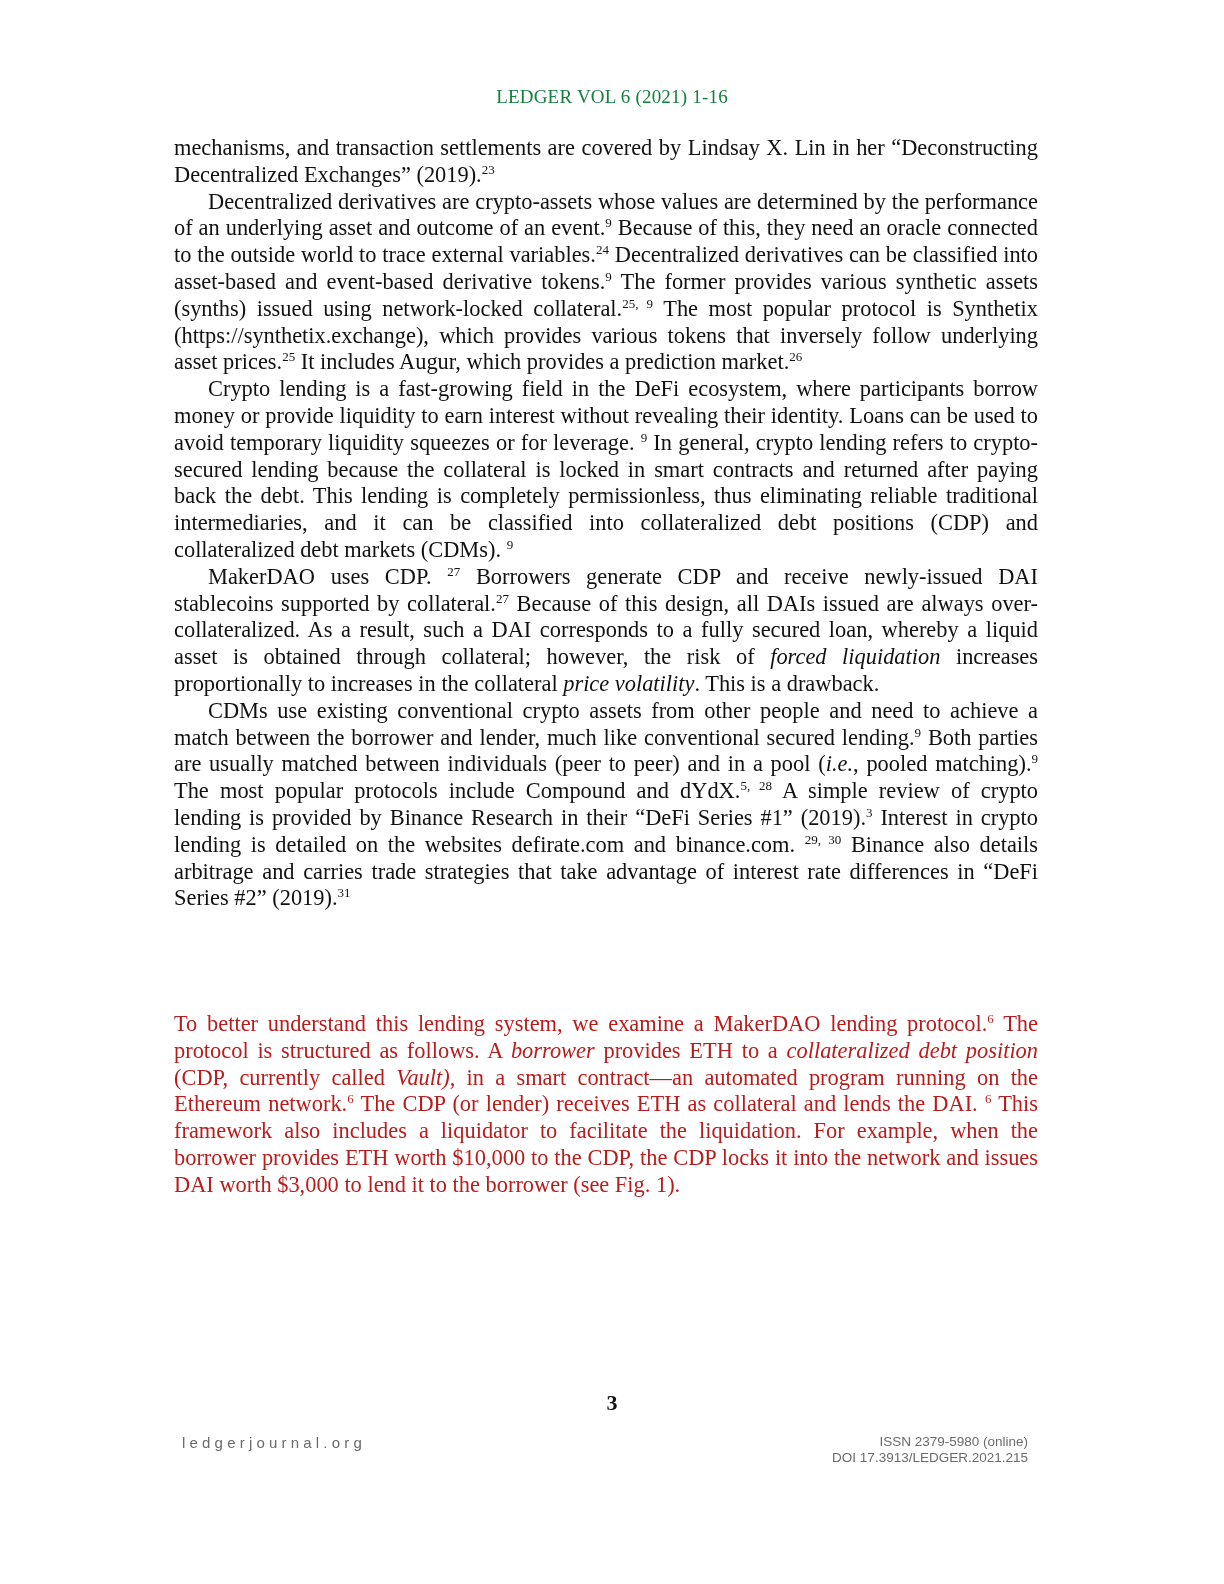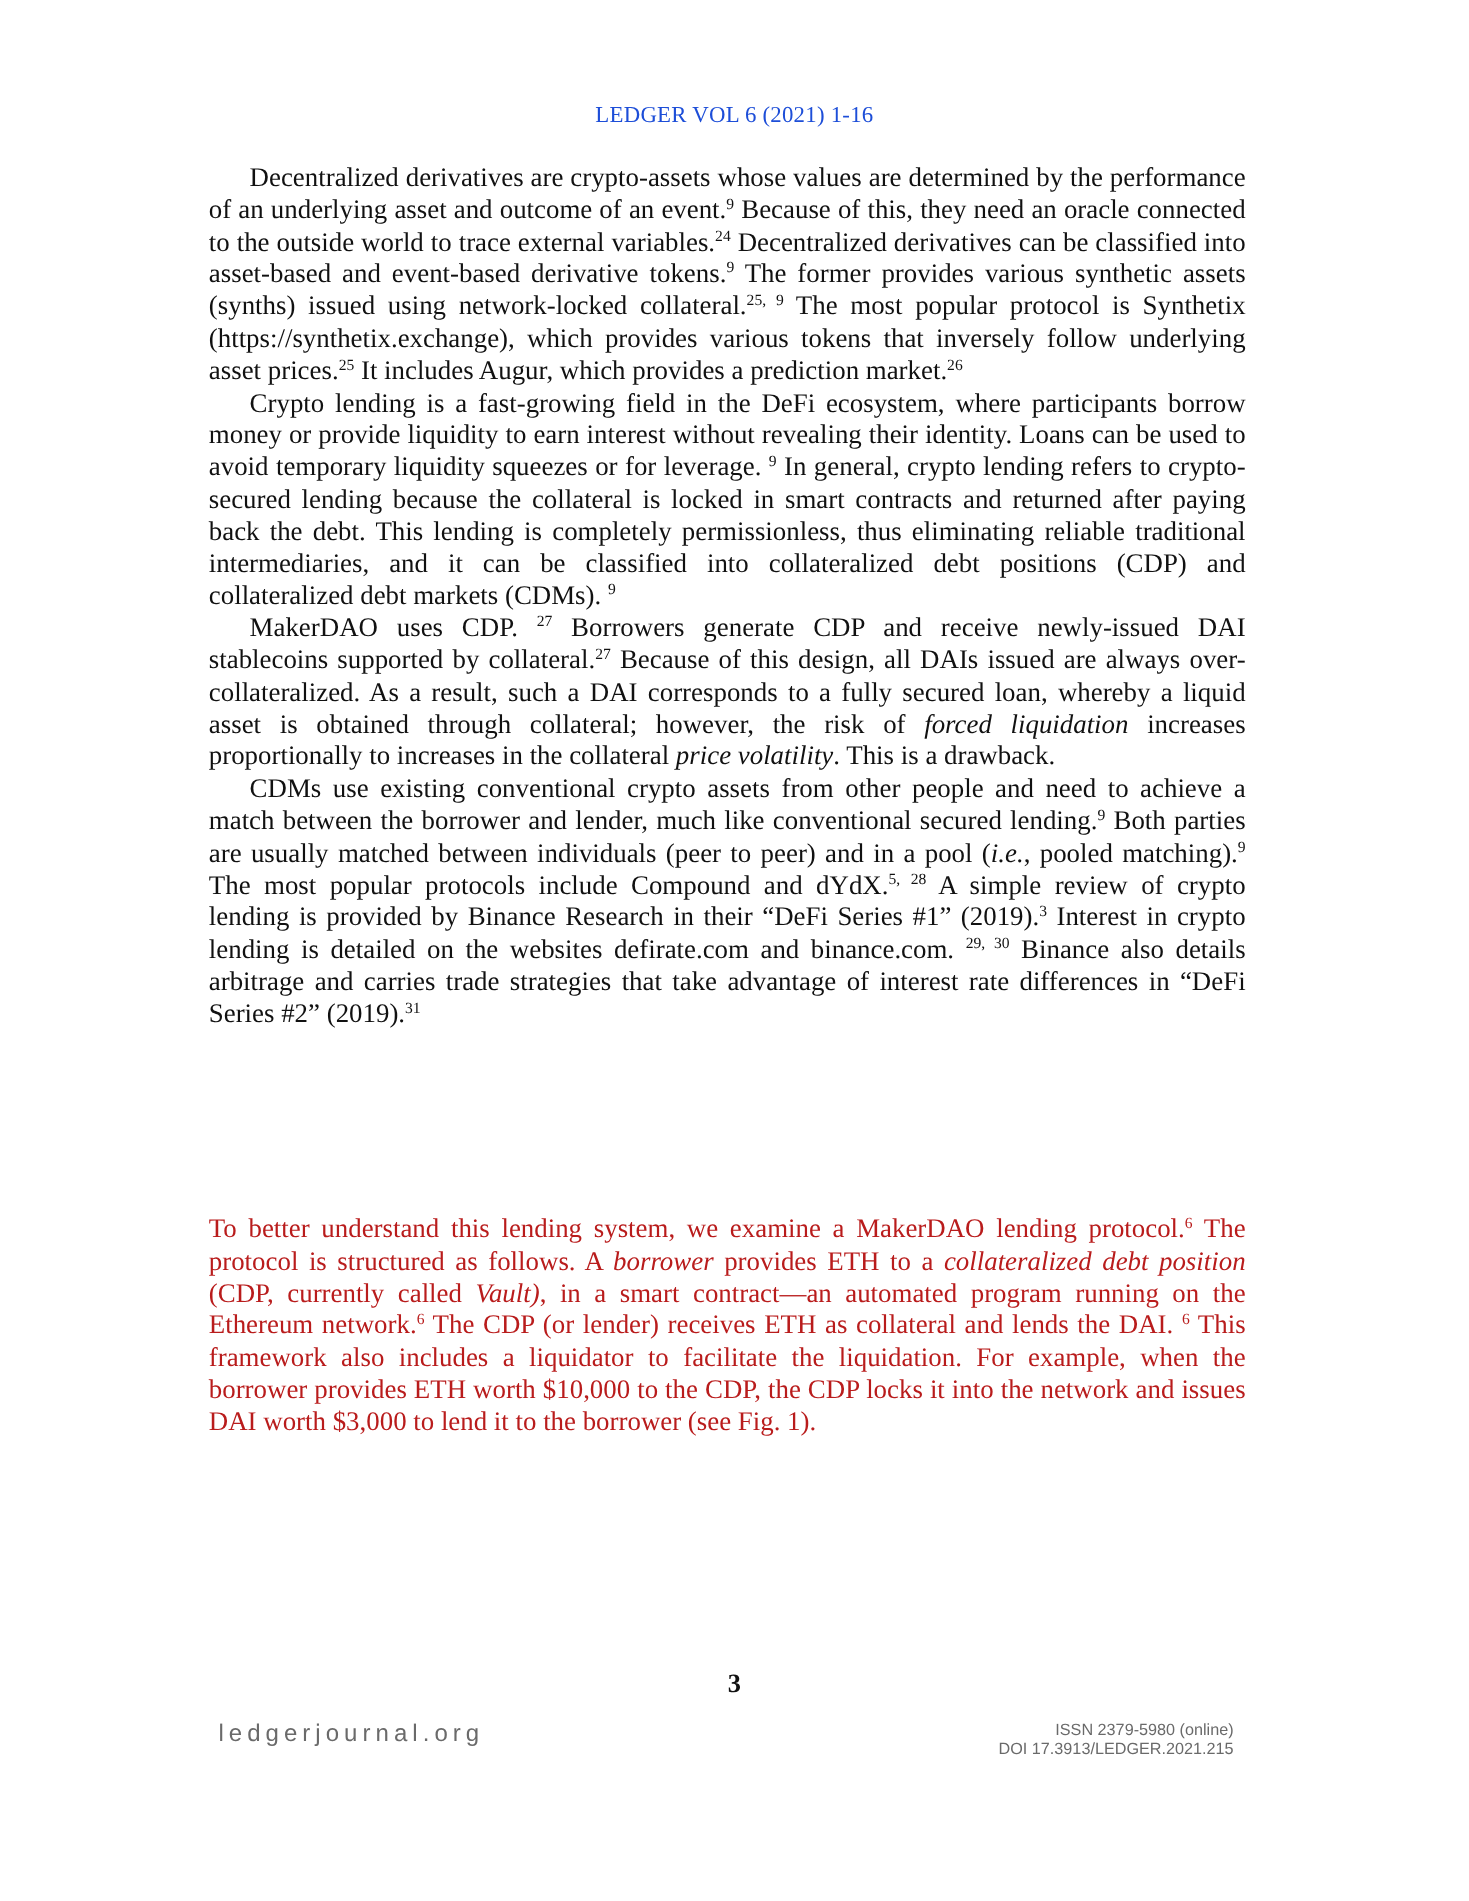--- a/index.html
+++ b/index.html
@@ -1,20 +1,20 @@
 <!DOCTYPE html>
 <html><head>
 <meta charset="utf-8">
 <style>
   html, body { margin: 0; padding: 0; background: #ffffff; }
   body { width: 1224px; height: 1584px; position: relative; overflow: hidden; }
   .page { position: absolute; left: 0; top: 0; width: 1224px; height: 1584px; background: #fff; }
   .running-head {
     position: absolute; left: 0; width: 1224px; top: 86px; text-align: center;
-    font-family: "Liberation Serif", serif; font-size: 19px; color: #1d4ed8; letter-spacing: 0.2px;
+    font-family: "Liberation Serif", serif; font-size: 19px; color: #15803d; letter-spacing: 0.2px;
   }
   .body-text {
     position: absolute; left: 174px; width: 864px; top: 135px;
     font-family: "Liberation Serif", serif; font-size: 22.4px; line-height: 26.8px; color: #111;
     text-align: justify;
   }
   .body-text p { margin: 0; }
   .body-text p.indent { text-indent: 34px; }
   sup { font-size: 13px; line-height: 0; vertical-align: 8px; }
   .section-heading {
@@ -27,35 +27,36 @@
     font-family: "Liberation Serif", serif; font-size: 22.4px; line-height: 26.8px; color: #b91c1c;
     text-align: justify;
   }
   .section-body p { margin: 0; }
   .page-number {
     position: absolute; left: 0; width: 1224px; top: 1390px; text-align: center;
     font-family: "Liberation Serif", serif; font-weight: bold; font-size: 22px; color: #111;
   }
   .footer-left {
     position: absolute; left: 182px; top: 1434px;
-    font-family: "Liberation Sans", sans-serif; font-size: 20px; letter-spacing: 4.2px; color: #6a6a6a;
+    font-family: "Liberation Sans", sans-serif; font-size: 15px; letter-spacing: 4.2px; color: #6a6a6a;
   }
   .footer-right {
     position: absolute; right: 196px; top: 1434px; text-align: right;
     font-family: "Liberation Sans", sans-serif; font-size: 13.5px; line-height: 16px; color: #6a6a6a;
   }
   i { }
 </style>
 </head>
 <body>
 
 <div class="page">
   <div class="running-head">LEDGER VOL 6 (2021) 1-16</div>
 
   <div class="body-text" id="body-text">
+      <p><span>mechanisms, and transaction settlements are covered by Lindsay X. Lin in her “Deconstructing Decentralized Exchanges” (2019).</span><sup>23</sup></p>
       <p class="indent"><span>Decentralized derivatives are crypto-assets whose values are determined by the performance of an underlying asset and outcome of an event.</span><sup>9</sup><span> Because of this, they need an oracle connected to the outside world to trace external variables.</span><sup>24</sup><span> Decentralized derivatives can be classified into asset-based and event-based derivative tokens.</span><sup>9</sup><span> The former provides various synthetic assets (synths) issued using network-locked collateral.</span><sup>25, 9</sup><span> The most popular protocol is Synthetix (https://synthetix.exchange), which provides various tokens that inversely follow underlying asset prices.</span><sup>25</sup><span> It includes Augur, which provides a prediction market.</span><sup>26</sup></p>
       <p class="indent"><span>Crypto lending is a fast-growing field in the DeFi ecosystem, where participants borrow money or provide liquidity to earn interest without revealing their identity. Loans can be used to avoid temporary liquidity squeezes or for leverage. </span><sup>9</sup><span> In general, crypto lending refers to crypto-secured lending because the collateral is locked in smart contracts and returned after paying back the debt. This lending is completely permissionless, thus eliminating reliable traditional intermediaries, and it can be classified into collateralized debt positions (CDP) and collateralized debt markets (CDMs). </span><sup>9</sup></p>
       <p class="indent"><span>MakerDAO uses CDP. </span><sup>27</sup><span> Borrowers generate CDP and receive newly-issued DAI stablecoins supported by collateral.</span><sup>27</sup><span> Because of this design, all DAIs issued are always over-collateralized. As a result, such a DAI corresponds to a fully secured loan, whereby a liquid asset is obtained through collateral; however, the risk of </span><i>forced liquidation</i><span> increases proportionally to increases in the collateral </span><i>price volatility</i><span>. This is a drawback.</span></p>
       <p class="indent"><span>CDMs use existing conventional crypto assets from other people and need to achieve a match between the borrower and lender, much like conventional secured lending.</span><sup>9</sup><span> Both parties are usually matched between individuals (peer to peer) and in a pool (</span><i>i.e.</i><span>, pooled matching).</span><sup>9</sup><span> The most popular protocols include Compound and dYdX.</span><sup>5, 28</sup><span> A simple review of crypto lending is provided by Binance Research in their “DeFi Series #1” (2019).</span><sup>3</sup><span> Interest in crypto lending is detailed on the websites defirate.com and binance.com. </span><sup>29, 30</sup><span> Binance also details arbitrage and carries trade strategies that take advantage of interest rate differences in “DeFi Series #2” (2019).</span><sup>31</sup></p>
     </div>
 
 
   <div class="section-body" id="section-body">
       <p><span>To better understand this lending system, we examine a MakerDAO lending protocol.</span><sup>6</sup><span> The protocol is structured as follows. A </span><i>borrower</i><span> provides ETH to a </span><i>collateralized debt position</i><span> (CDP, currently called </span><i>Vault)</i><span>, in a smart contract—an automated program running on the Ethereum network.</span><sup>6</sup><span> The CDP (or lender) receives ETH as collateral and lends the DAI. </span><sup>6</sup><span> This framework also includes a liquidator to facilitate the liquidation. For example, when the borrower provides ETH worth $10,000 to the CDP, the CDP locks it into the network and issues DAI worth $3,000 to lend it to the borrower (see Fig. 1).</span></p>
     </div>

